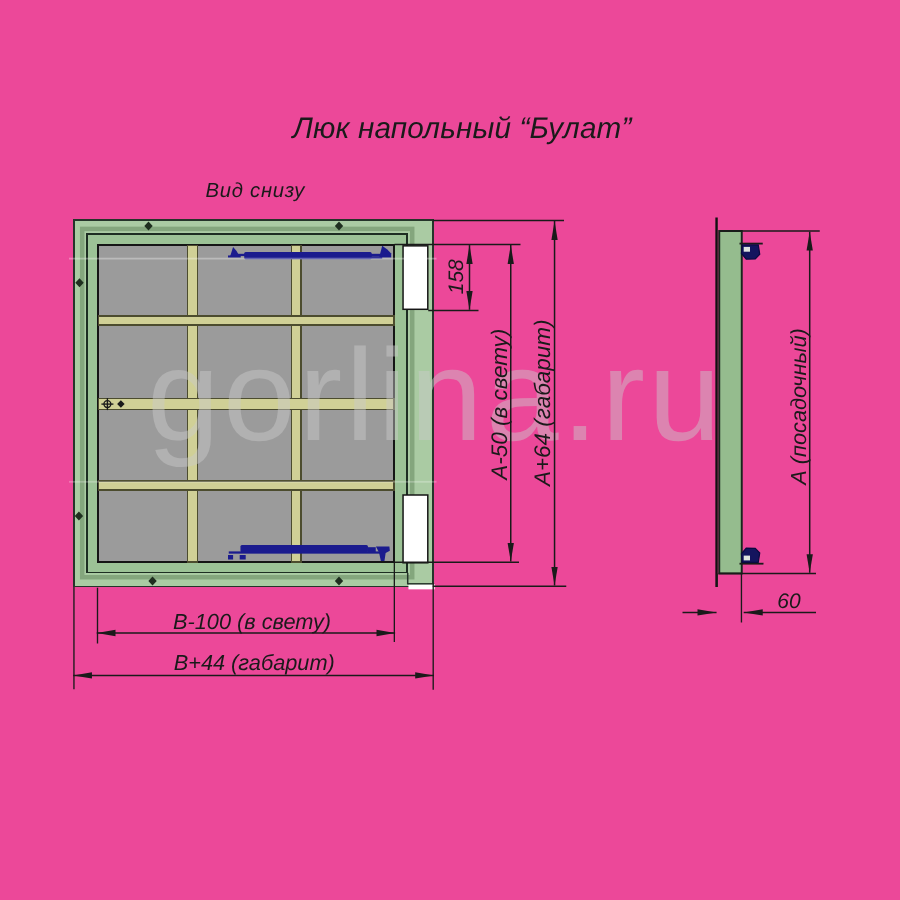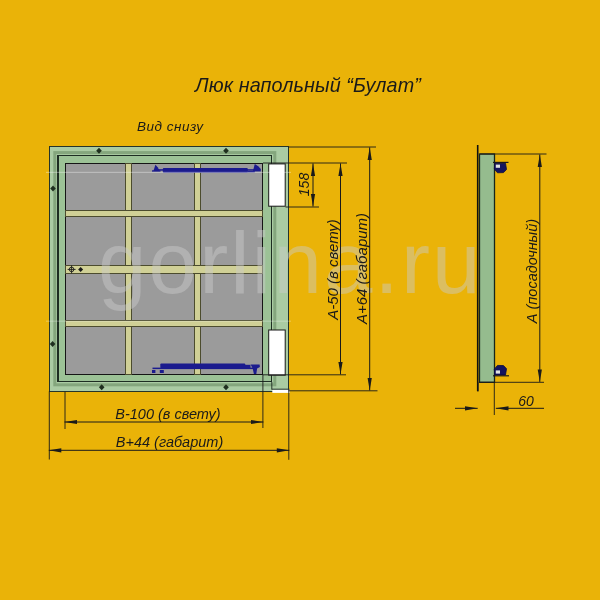--- a/index.html
+++ b/index.html
@@ -1,16 +1,16 @@
 <!DOCTYPE html>
 <html><head>
 <meta charset="utf-8">
 <style>
   html,body{margin:0;padding:0;background:#ffffff;}
-  .page{position:relative;width:600px;height:600px;background:#eab308;overflow:hidden;
+  .page{position:relative;width:600px;height:600px;background:#ec4899;overflow:hidden;
         font-family:"Liberation Sans", sans-serif;}
   svg{position:absolute;left:0;top:0;}
   text{font-family:"Liberation Sans", sans-serif;}
 </style>
 </head>
 <body>
 <div class="page">
 <svg width="600" height="600" viewBox="0 0 600 600">
 
   <text x="308" y="92" font-size="19.8" font-style="italic" letter-spacing="0.1" text-anchor="middle" fill="#1a1a1a">Люк напольный “Булат”</text>

